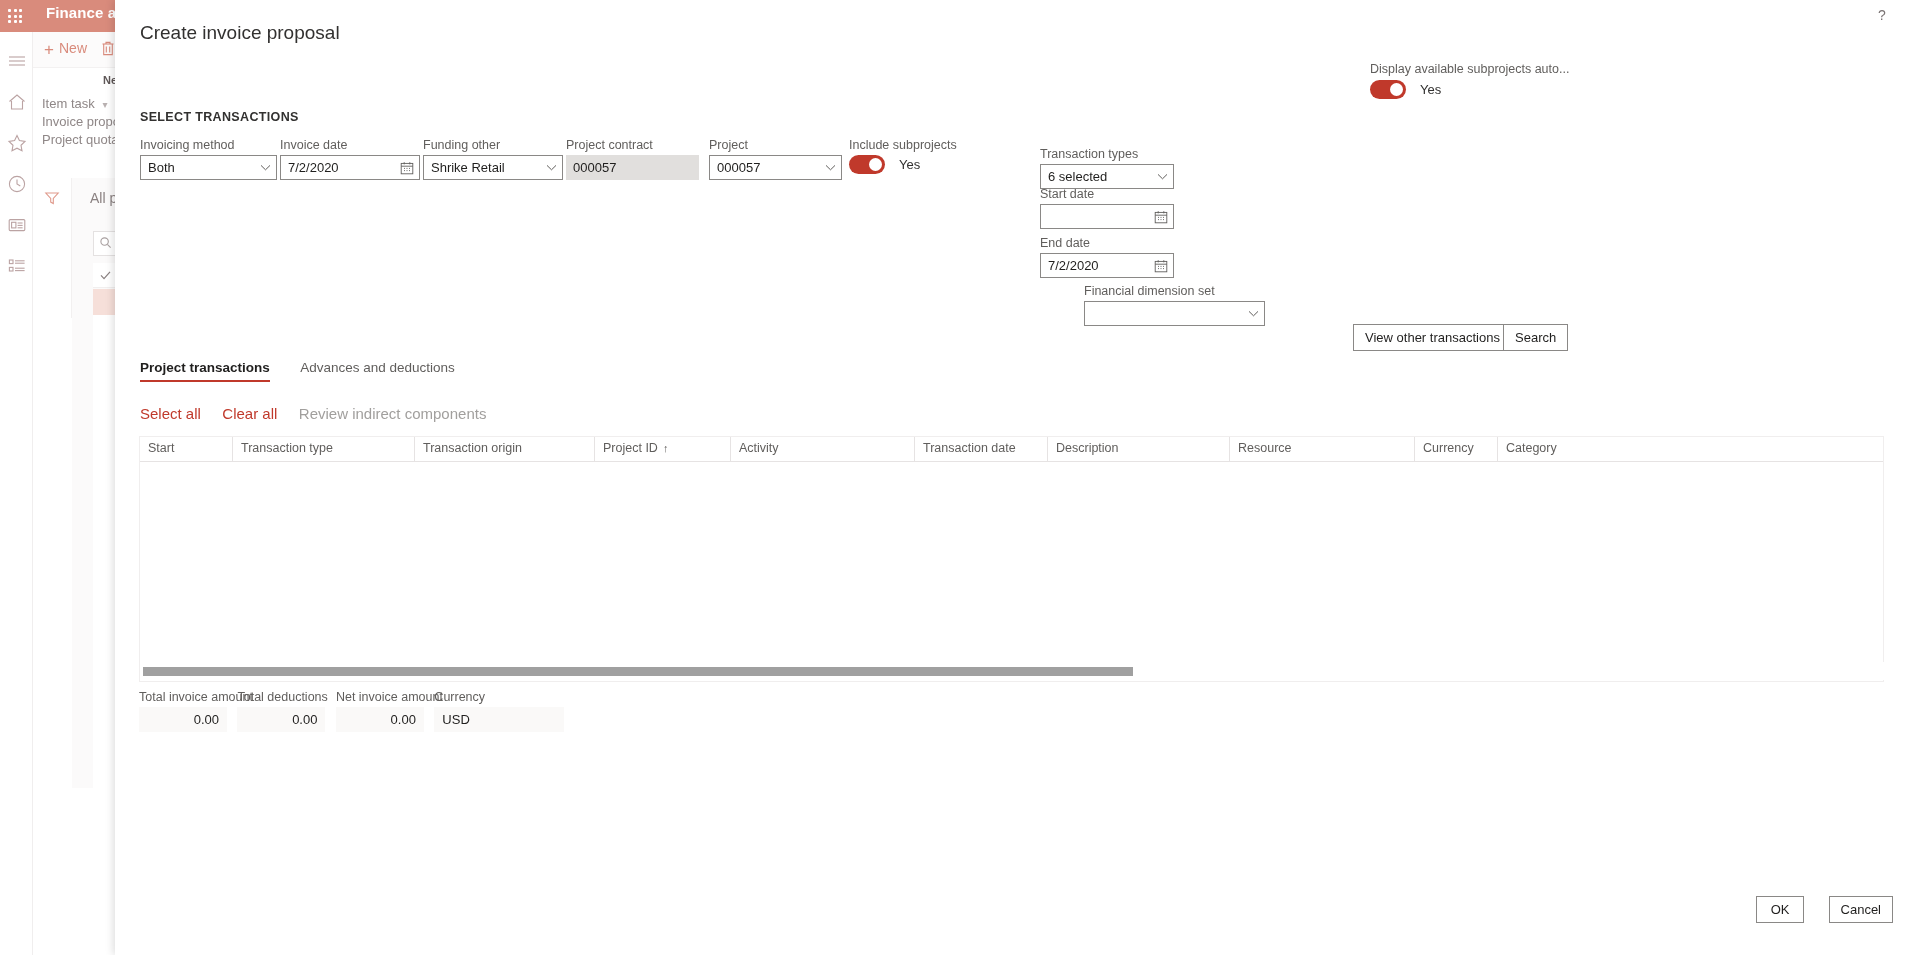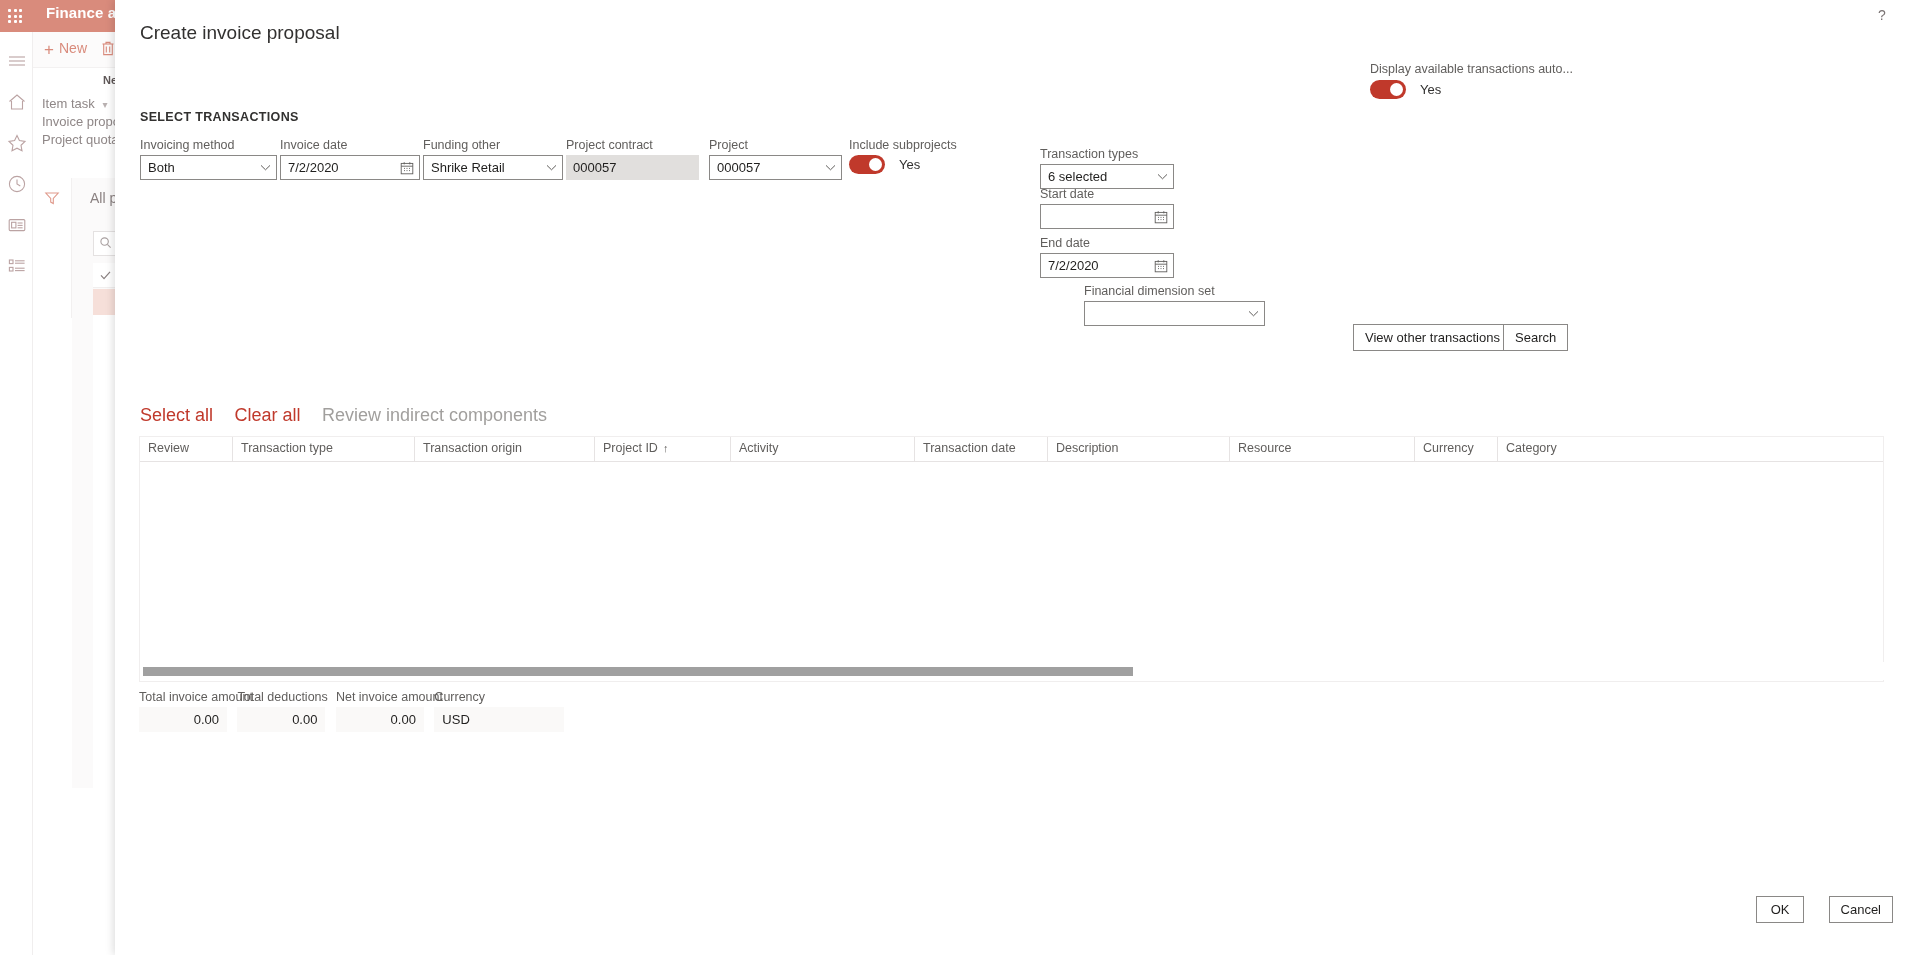--- a/index.html
+++ b/index.html
@@ -247,21 +247,21 @@
   }
   .tab.active { color: #201f1e; font-weight: bold; }
   .tab.active::after {
     content: ""; position: absolute; left: 0; right: 0; bottom: 0;
     height: 2px; background: #c0392b;
   }
 
   .toolbar-links { position: absolute; left: 25px; top: 405px; }
   .tlink {
     display: inline-block;
-    font-size: 18px; color: #c0392b;
+    font-size: 15px; color: #c0392b;
     margin-right: 17px; cursor: pointer;
   }
   .tlink.disabled { color: #a19f9d; cursor: default; }
 
   
   .grid-wrap {
     position: absolute; left: 24px; top: 436px;
     width: 1745px; height: 246px;
     background: #ffffff;
     border: 1px solid #f0eeee;
@@ -446,21 +446,21 @@
   <div class="bg-sel-row"></div>
   <div class="bg-rows"></div>
 </div>
 
 <div id="dialog">
 
   <div class="dlg-title">Create invoice proposal</div>
 
   <div class="help-btn">?</div>
 
-  <div class="display-auto-label">Display available transactions auto...</div>
+  <div class="display-auto-label">Display available subprojects auto...</div>
   <div class="display-auto-toggle toggle">
     <span class="toggle-track">
       <span class="toggle-knob"></span>
     </span>
     <span class="toggle-text">Yes</span>
   </div>
 
   <div class="section-head">SELECT TRANSACTIONS</div>
 
   <div class="field" style="left:25px; top:138px; width:137px;">
@@ -599,30 +599,34 @@
         <svg viewBox="0 0 11 7" fill="none" stroke="currentColor" stroke-width="1">
             <path d="M1 1.4 L5.5 5.8 L10 1.4"></path>
           </svg>
       </span>
     </div>
   </div>
 
   <button class="btn" style="position:absolute; left:1238px; top:324px;">View other transactions</button>
   <button class="btn" style="position:absolute; left:1388px; top:324px;">Search</button>
 
+  <div class="tabstrip">
+    <span class="tab active">Project transactions</span>
+    <span class="tab">Advances and deductions</span>
+  </div>
 
   <div class="toolbar-links">
     <span class="tlink">Select all</span>
     <span class="tlink">Clear all</span>
     <span class="tlink disabled">Review indirect components</span>
   </div>
 
   <div class="grid-wrap">
     <div class="grid-head">
-      <div class="gh" style="flex-basis:93px">Review</div>
+      <div class="gh" style="flex-basis:93px">Start</div>
       <div class="gh" style="flex-basis:182px">Transaction type</div>
       <div class="gh" style="flex-basis:180px">Transaction origin</div>
       <div class="gh" style="flex-basis:136px">
         <span>Project ID</span><span class="sortarrow">↑</span>
       </div>
       <div class="gh" style="flex-basis:184px">Activity</div>
       <div class="gh" style="flex-basis:133px">Transaction date</div>
       <div class="gh" style="flex-basis:182px">Description</div>
       <div class="gh" style="flex-basis:185px">Resource</div>
       <div class="gh" style="flex-basis:83px">Currency</div>

